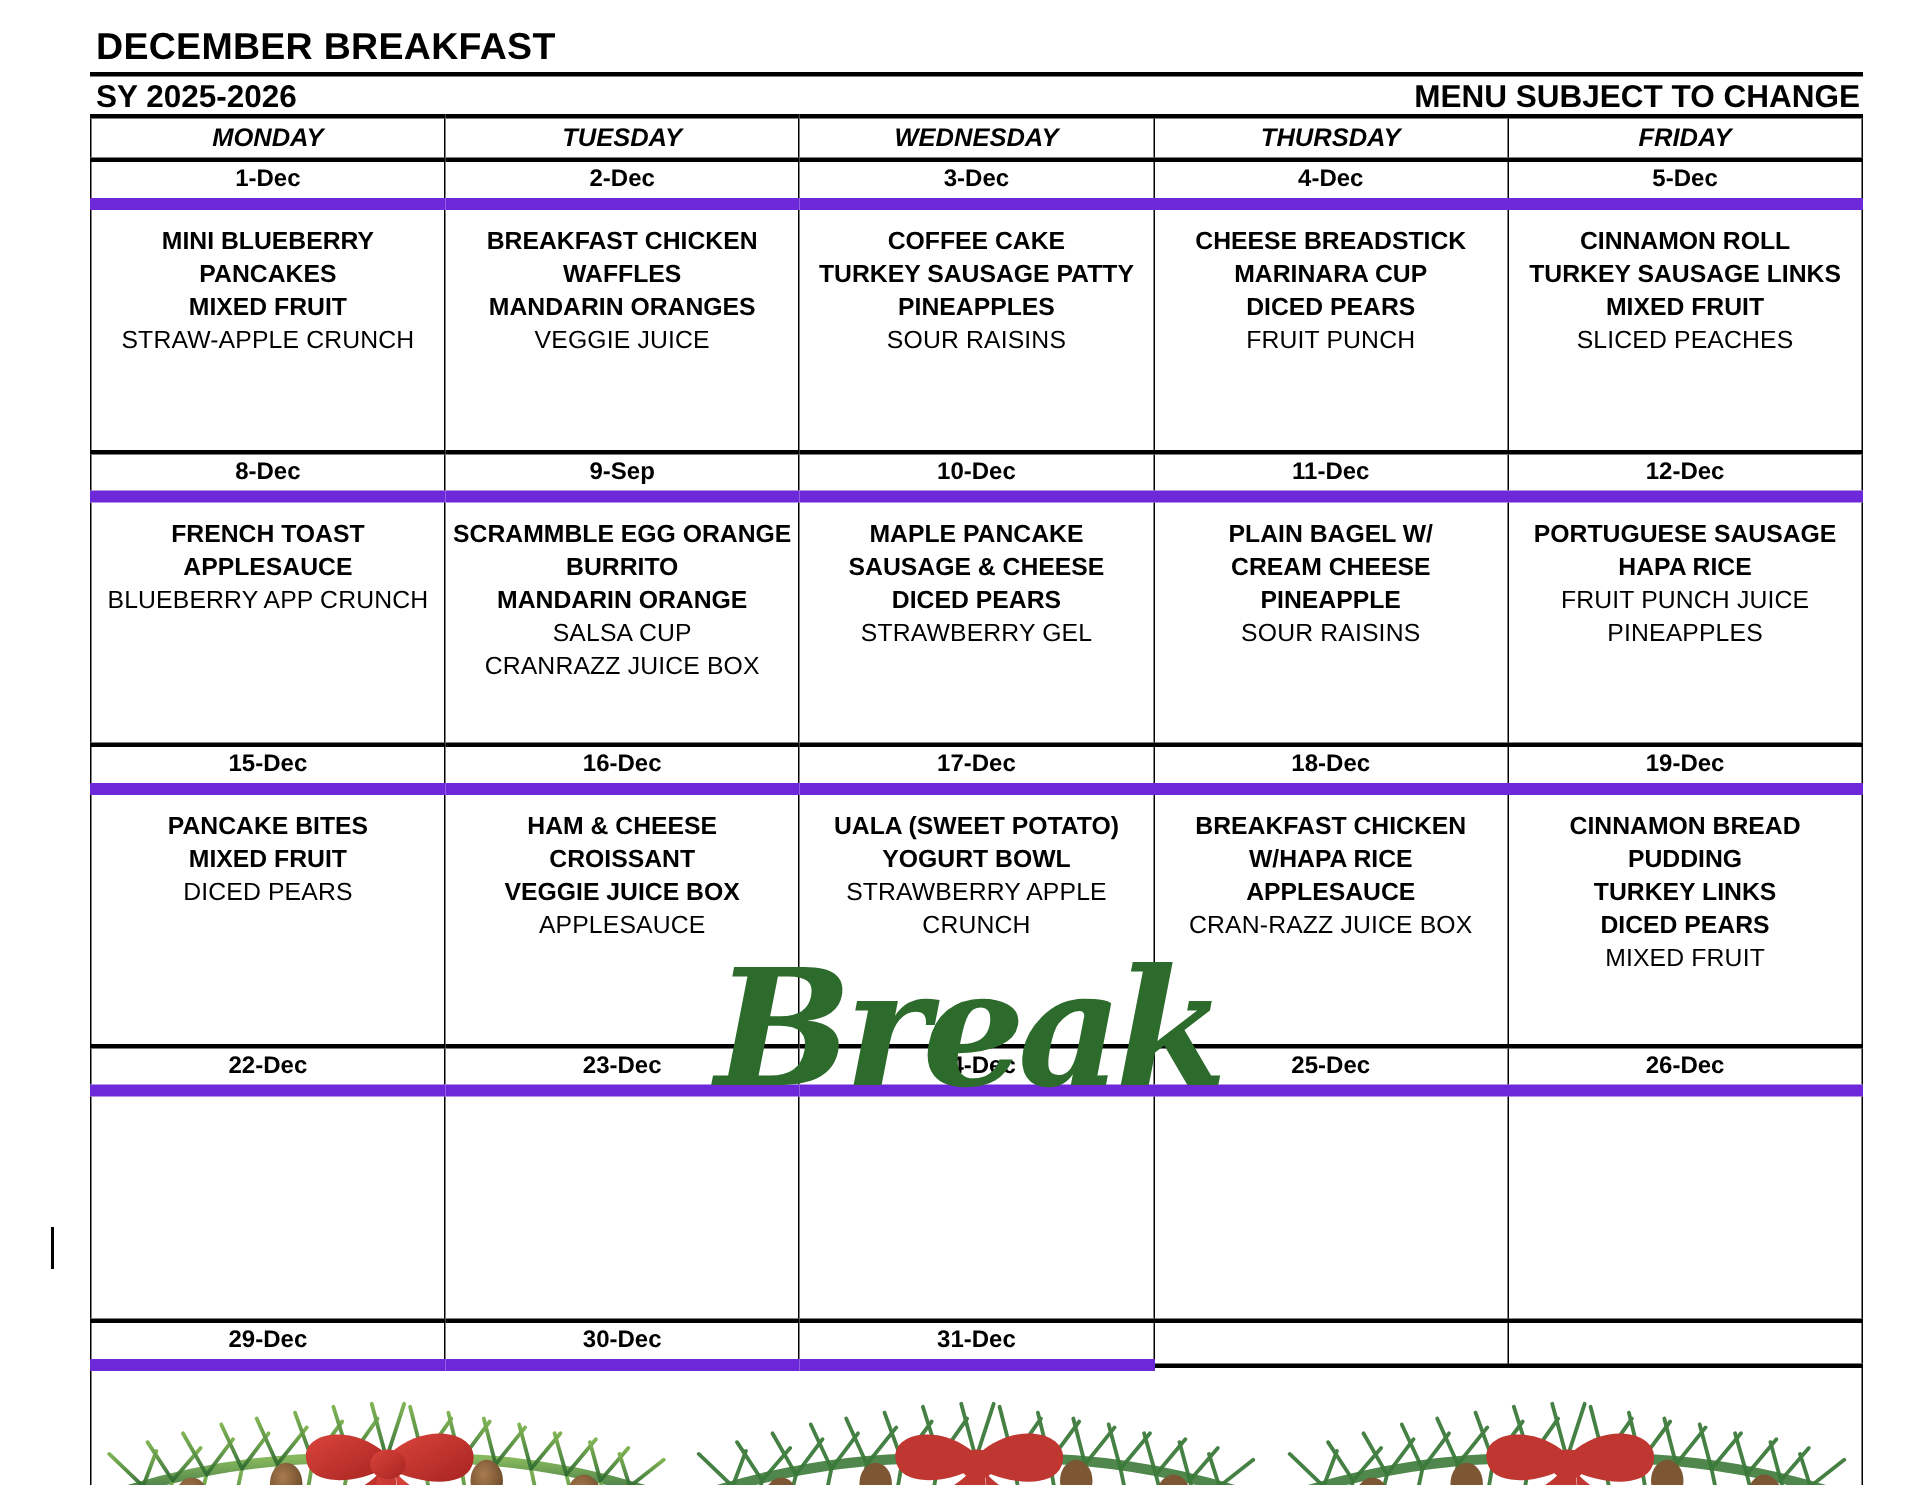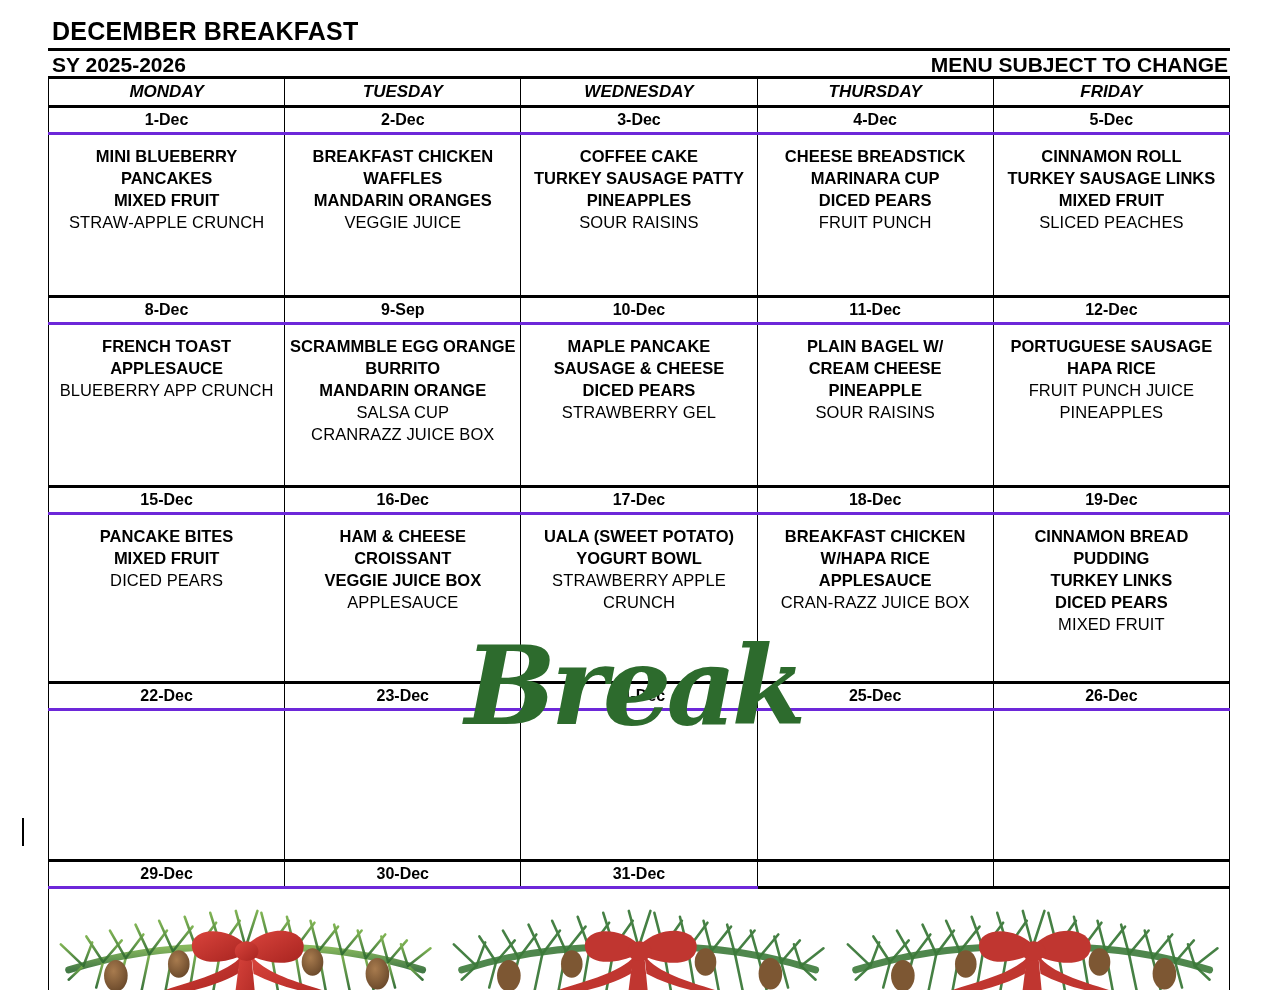--- a/index.html
+++ b/index.html
@@ -13,21 +13,21 @@
     height: 990px;
     font-family: "Liberation Sans", sans-serif;
     color: #000000;
     overflow: hidden;
     position: relative;
   }
 
   
   .page {
     position: absolute;
-    left: 0; top: 0;
+    left: 12px; top: 0;
     width: 1096px;
     height: 990px;
   }
 
   
   .margin-tick {
     position: absolute;
     left: 22px;
     top: 818px;
     width: 2px;
@@ -97,21 +97,21 @@
     border-top: 3px solid #000;
     border-bottom: 3px solid #000;
   }
 
   
   tr.date-row td {
     height: 24px;
     font-size: 16px;
     font-weight: bold;
     border-top: 3px solid #000;
-    border-bottom: 3px solid #6d28d9;
+    border-bottom: 8px solid #6d28d9;
   }
   tr.date-row td.blank-date {
     border-top: 3px solid #000;
     border-bottom: 1.5px solid #000;
   }
 
   
   tr.meal-row td {
     height: 144px;
     vertical-align: top;

